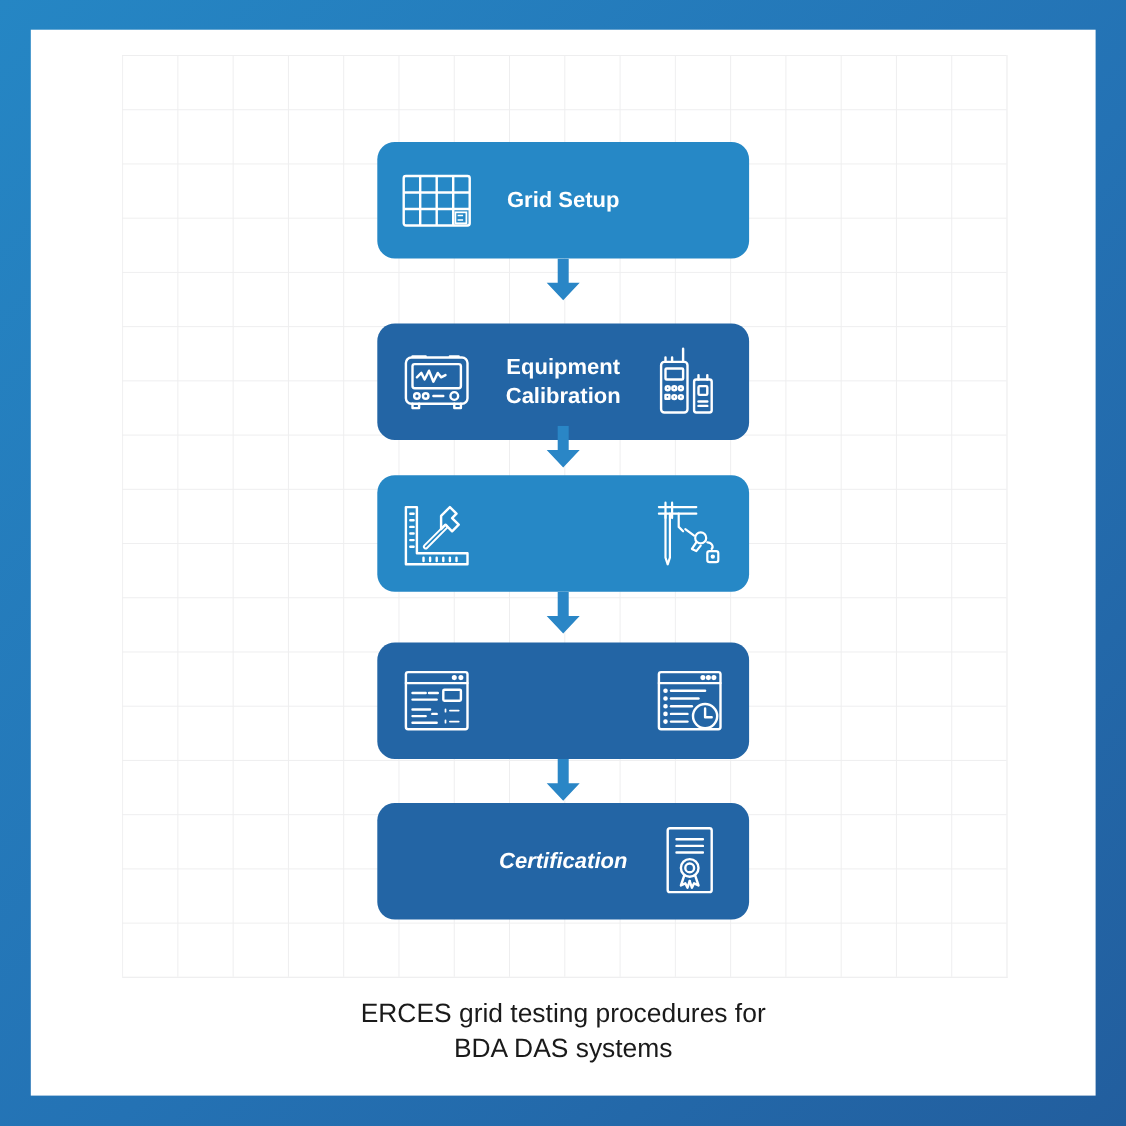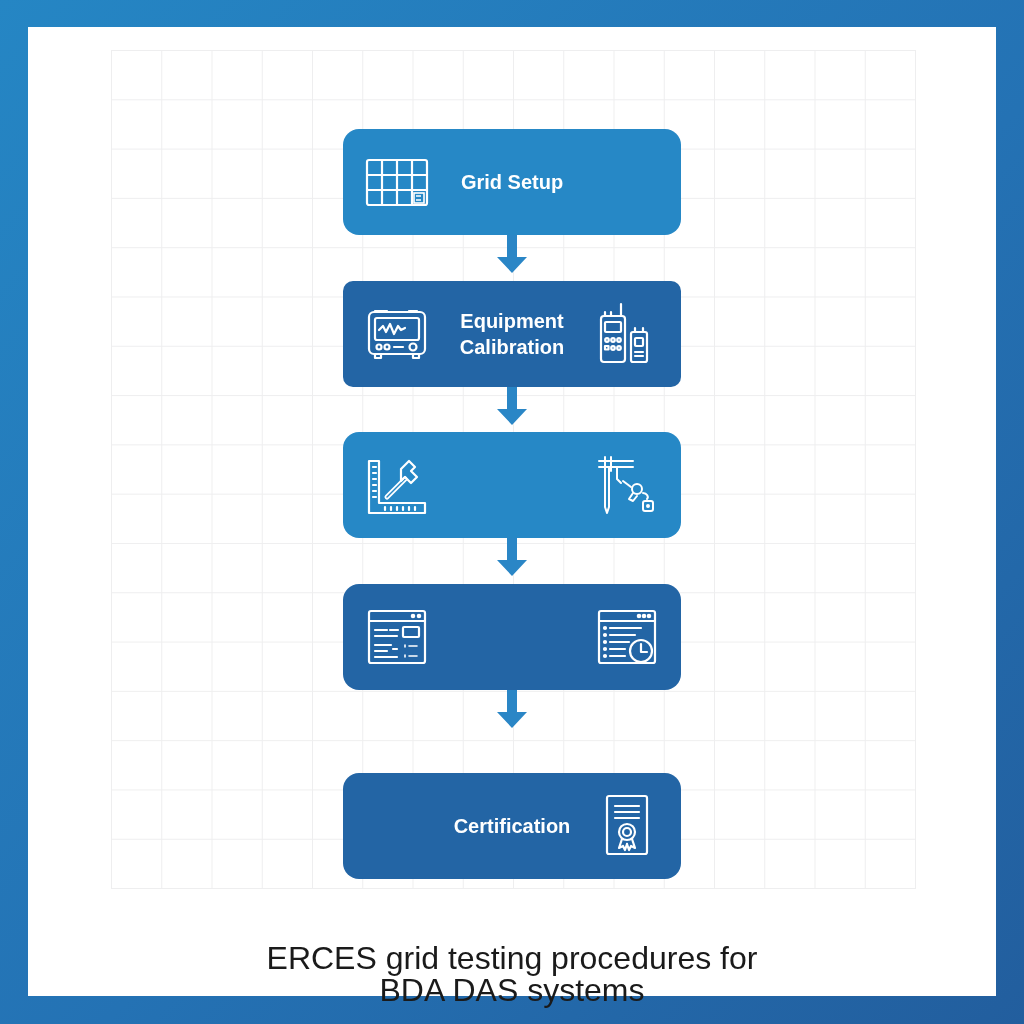--- a/index.html
+++ b/index.html
@@ -44,23 +44,22 @@
     }
     .step .icon-right {
       position: absolute; right: 22px; top: 50%; transform: translateY(-50%);
       width: 64px; height: 64px;
     }
     .arrow {
       position: absolute; left: 496px; width: 32px; height: 40px;
     }
     .caption {
       position: absolute; left: 0; width: 1024px; top: 906px;
-      text-align: center; color: #1a1a1a; font-size: 32px; line-height: 32px;
+      text-align: center; color: #1a1a1a; font-size: 24px; line-height: 32px;
       white-space: pre-line;
-      margin-top: 36px;
     }
     svg { display: block; }
   </style>
 </head>
 <body>
 
 <div class="frame">
   <div class="canvas">
     <div class="grid"></div>
   </div>
@@ -80,21 +79,21 @@
     </span>
     <div class="label">Grid Setup</div>
   </div>
 
   <div class="arrow" style="top:235px;">
     <svg width="32" height="40" viewBox="0 0 32 40">
         <path d="M11 0 H21 V22 H31 L16 38 L1 22 H11 Z" fill="#2a86c6"></path>
       </svg>
   </div>
 
-  <div class="step dark" style="top:281px;border-radius:10px;">
+  <div class="step dark" style="top:294px;">
     <span class="icon-left">
       <svg width="64" height="64" viewBox="0 0 64 64" fill="none" stroke="#fff" stroke-width="2.2" stroke-linecap="round" stroke-linejoin="round">
         <rect x="4" y="10" width="56" height="42" rx="5"></rect>
         <path d="M10 9 h12 M44 9 h8"></path>
         <rect x="10" y="16" width="44" height="22" rx="2"></rect>
         <path d="M14 28 l4 -4 l3 6 l4 -8 l4 10 l4 -8 l3 4 l4 -2"></path>
         <circle cx="14" cy="45" r="2.5"></circle>
         <circle cx="22" cy="45" r="2.5"></circle>
         <line x1="29" y1="45" x2="38" y2="45"></line>
         <circle cx="48" cy="45" r="3.5"></circle>
@@ -198,21 +197,21 @@
       </svg>
     </span>
   </div>
 
   <div class="arrow" style="top:690px;">
     <svg width="32" height="40" viewBox="0 0 32 40">
         <path d="M11 0 H21 V22 H31 L16 38 L1 22 H11 Z" fill="#2a86c6"></path>
       </svg>
   </div>
 
-  <div class="step dark" style="top:773px;">
+  <div class="step dark" style="top:730px;font-style:italic;">
     <div class="label">Certification</div>
     <span class="icon-right">
       <svg width="64" height="64" viewBox="0 0 64 64" fill="none" stroke="#fff" stroke-width="2.2" stroke-linecap="round" stroke-linejoin="round">
         <rect x="12" y="2" width="40" height="58" rx="2"></rect>
         <path d="M20 12 h24 M20 18 h24 M20 24 h24"></path>
         <circle cx="32" cy="38" r="8"></circle>
         <circle cx="32" cy="38" r="4"></circle>
         <path d="M27 45 l-3 9 l4 -2 l2 4 l2 -6"></path>
         <path d="M37 45 l3 9 l-4 -2 l-2 4 l-2 -6"></path>
       </svg>

